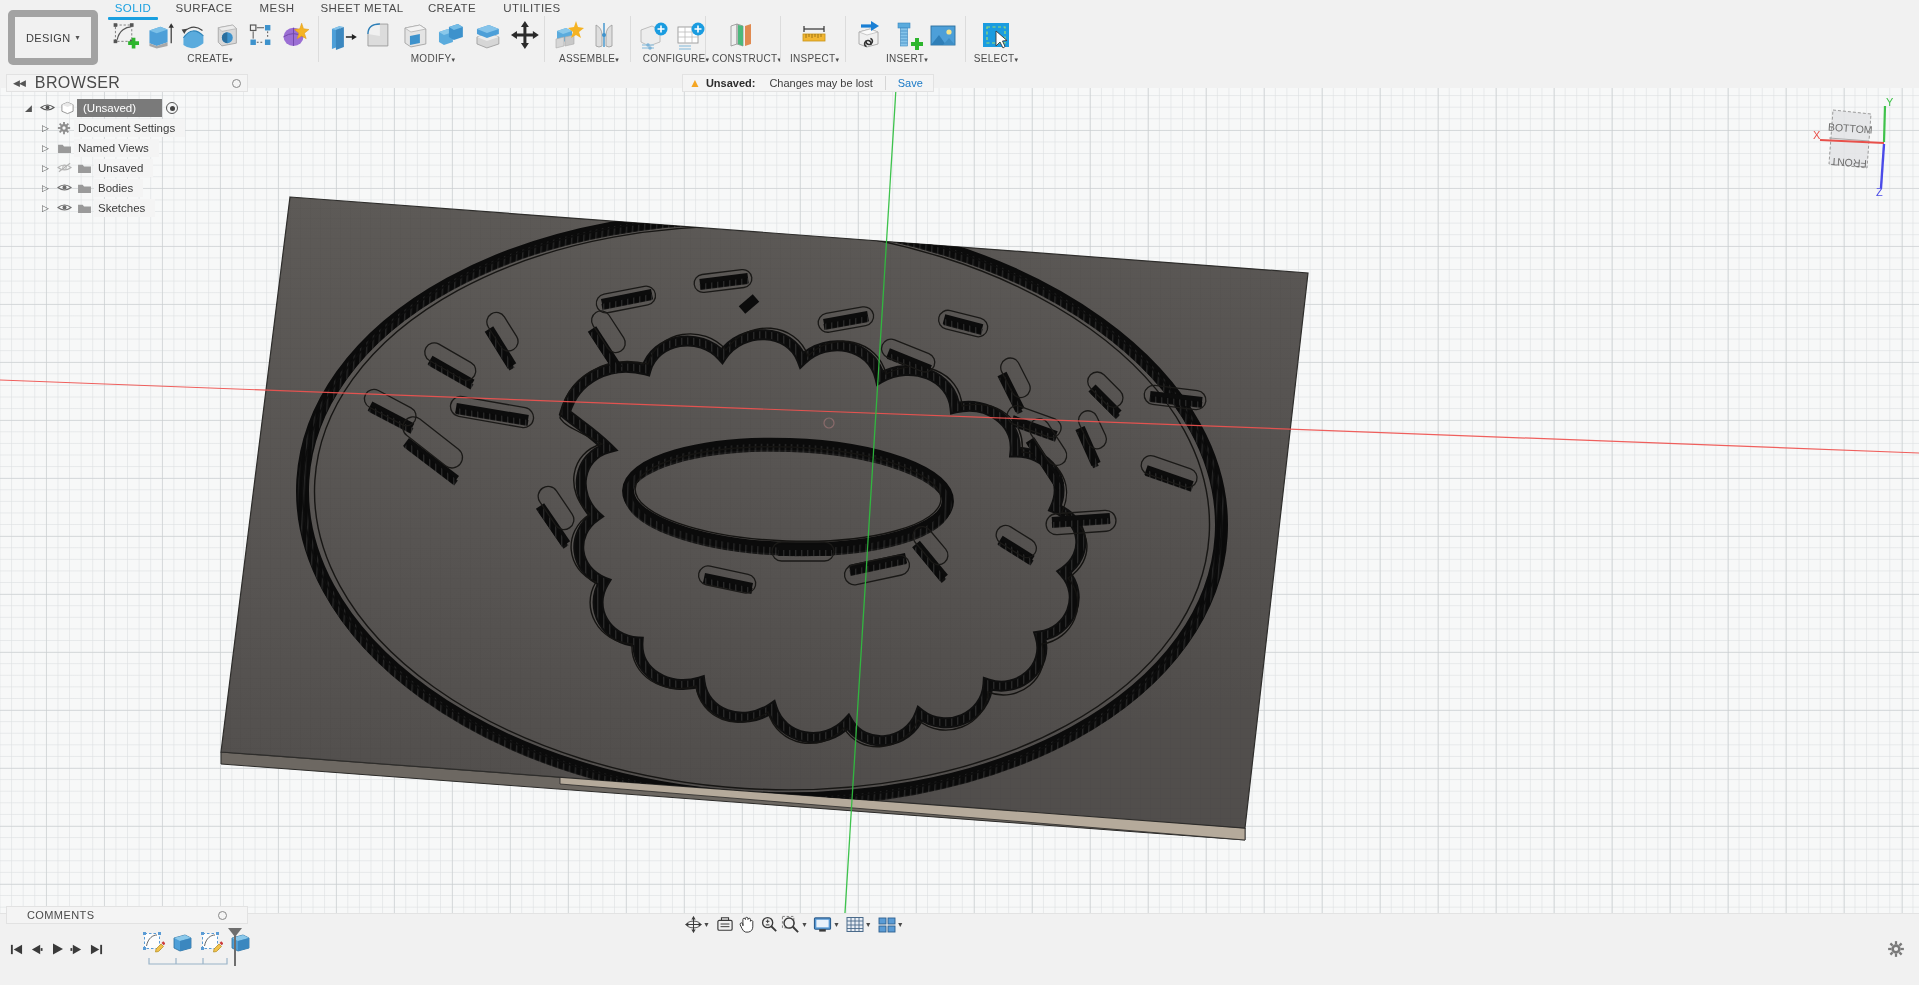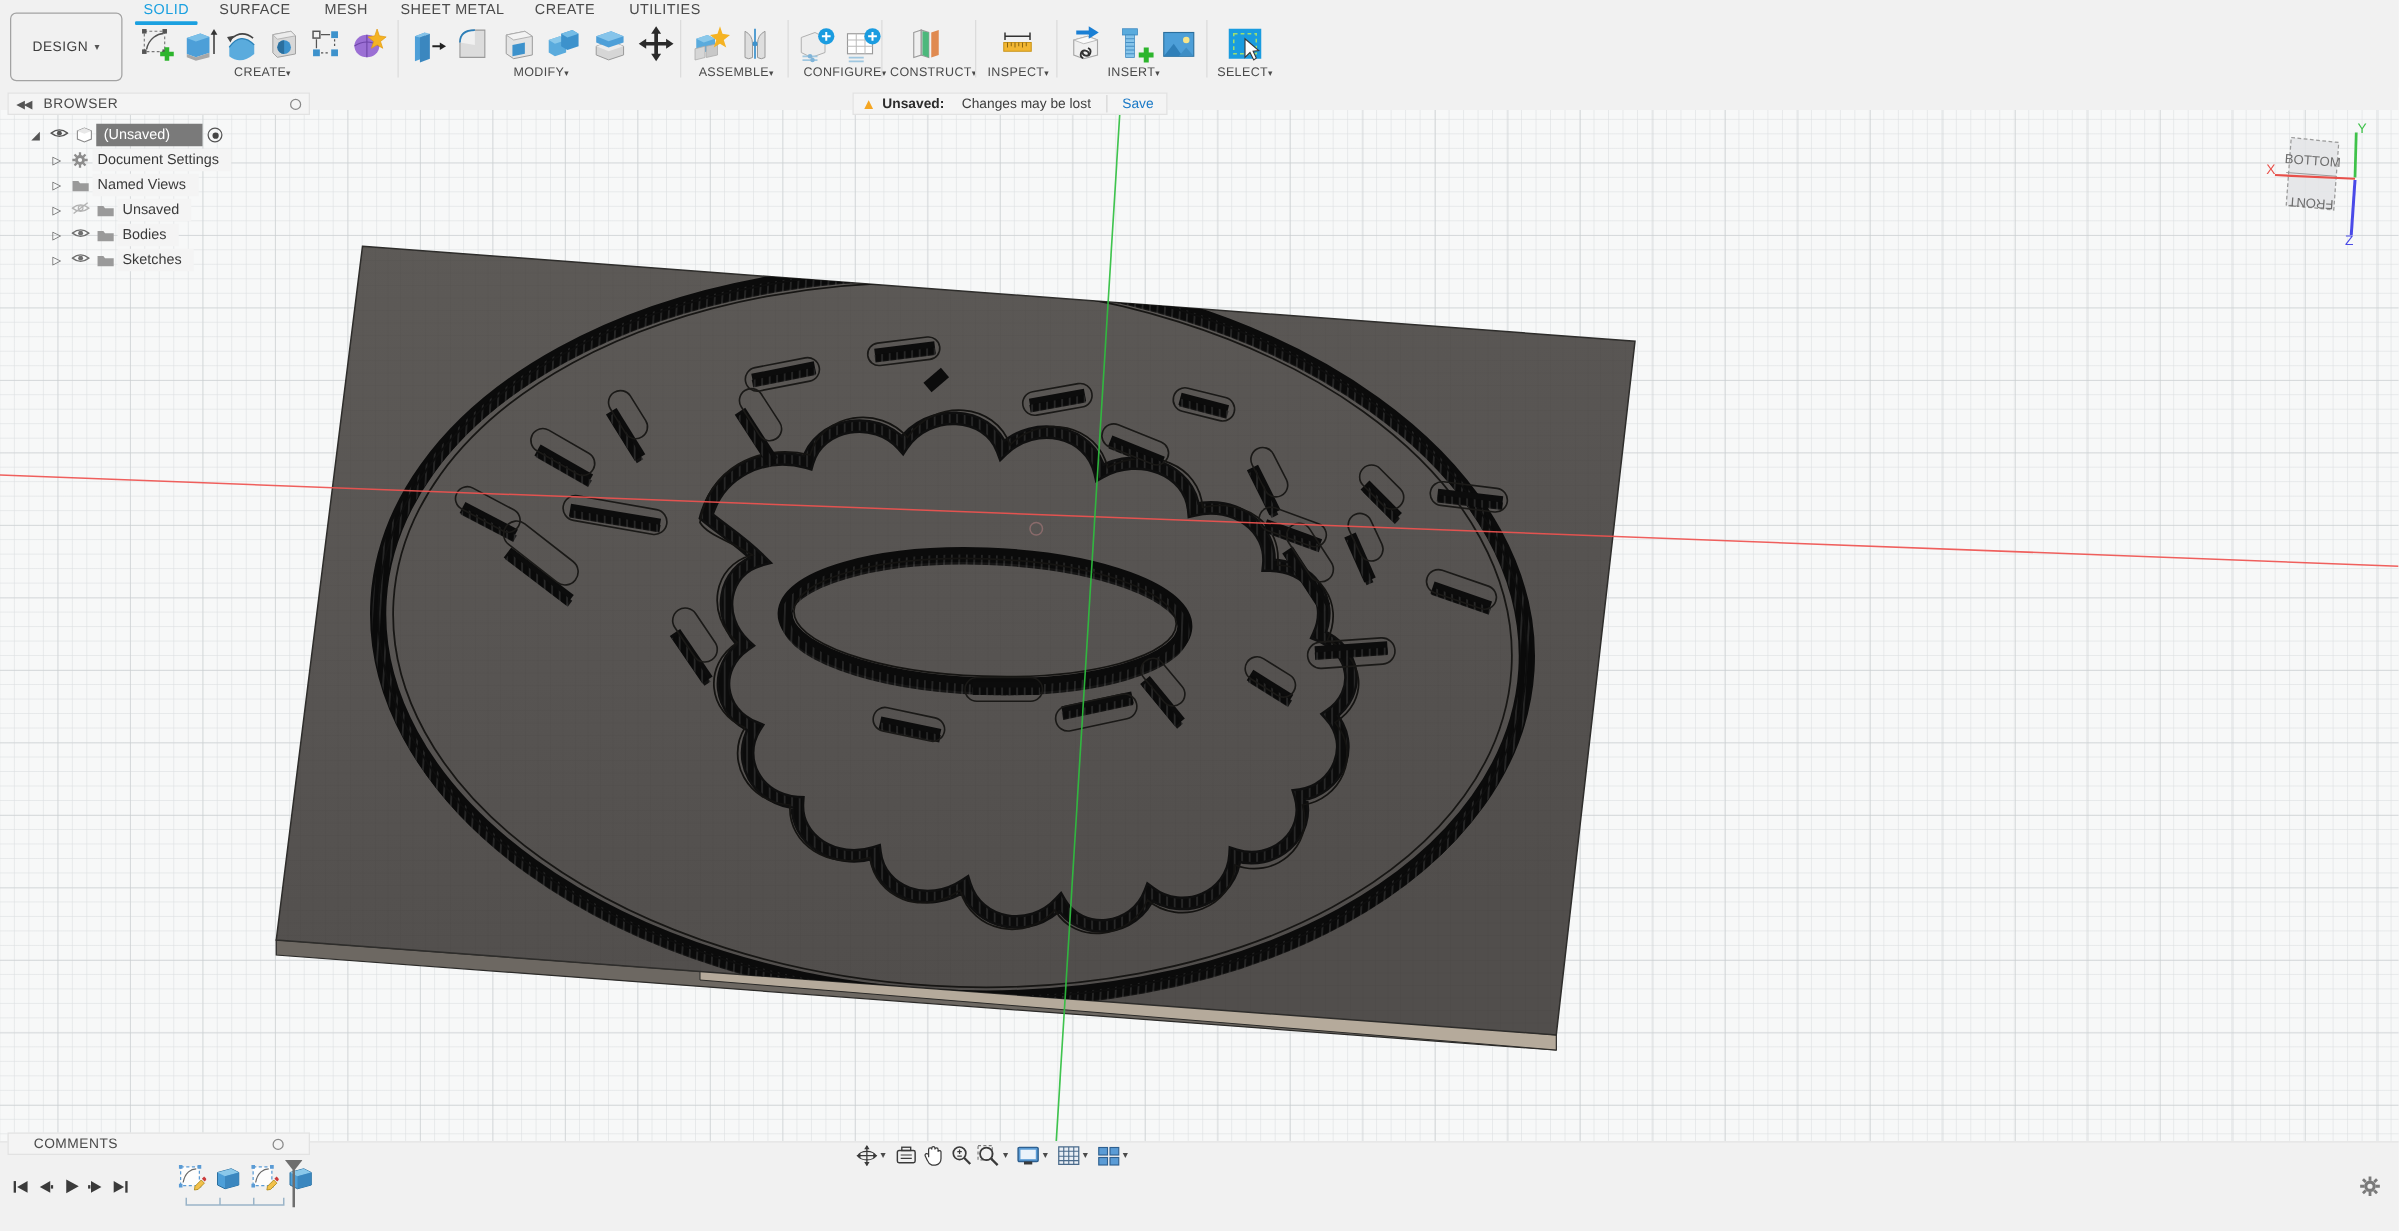--- a/index.html
+++ b/index.html
@@ -42,21 +42,21 @@
     font-size: 11.5px; color: #4a4a4a; letter-spacing: .4px;
     text-align: center; padding: 0 4px; cursor: default;
     white-space: nowrap;
   }
   .tab.active { color: #1aa0e0; }
   .tab .ul { height: 3px; margin-top: 3px; background: transparent; border-radius: 1px; }
   .tab.active .ul { background: #1aa0e0; }
 
   #designbtn {
     position: absolute; left: 8px; top: 10px; width: 90px; height: 55px;
-    border: 1px solid #a3a3a3; border-radius: 5px; background: #f1f1f1;
+    border: 7px solid #a3a3a3; border-radius: 5px; background: #f1f1f1;
     display: flex; align-items: center; justify-content: center;
     font-size: 11px; color: #3d3d3d; letter-spacing: .4px;
   }
   #designbtn .caret { margin-left: 5px; font-size: 8px; color: #555; }
 
   .group { position: absolute; top: 18px; height: 50px; }
   .gicons { display: flex; align-items: flex-start; gap: 3px; height: 34px; }
   .glabel {
     position: absolute; left: 0; right: 0; top: 35px;
     text-align: center; font-size: 10px; color: #4a4a4a; letter-spacing: .3px;
@@ -85,21 +85,21 @@
   
   #browser {
     position: absolute; left: 6px; top: 74px; width: 242px;
     z-index: 20; font-size: 11.5px; color: #3a3a3a;
   }
   #bhead {
     height: 18px; background: #f4f4f4; border: 1px solid #e2e2e2;
     display: flex; align-items: center; padding: 0 6px;
   }
   #bhead .collapse { color: #555; font-size: 9px; margin-right: 10px; letter-spacing:-1px;}
-  #bhead .btitle { letter-spacing: .4px; color: #4a4a4a; font-size: 11px; flex: 1; }
+  #bhead .btitle { letter-spacing: .4px; color: #4a4a4a; font-size: 16px; flex: 1; }
   #bhead .bdot {
     width: 9px; height: 9px; border-radius: 50%; border: 1.4px solid #888;
   }
   #btree { padding-top: 6px; }
   .trow { display: flex; align-items: center; height: 20px; position: relative; }
   .tarrow {
     width: 17px; text-align: center; color: #555; font-size: 9px; flex: 0 0 17px;
   }
   .teye { width: 20px; text-align:center; flex: 0 0 20px; }
   .ticon2 { width: 20px; flex: 0 0 20px; display:flex; align-items:center; justify-content:center;}

